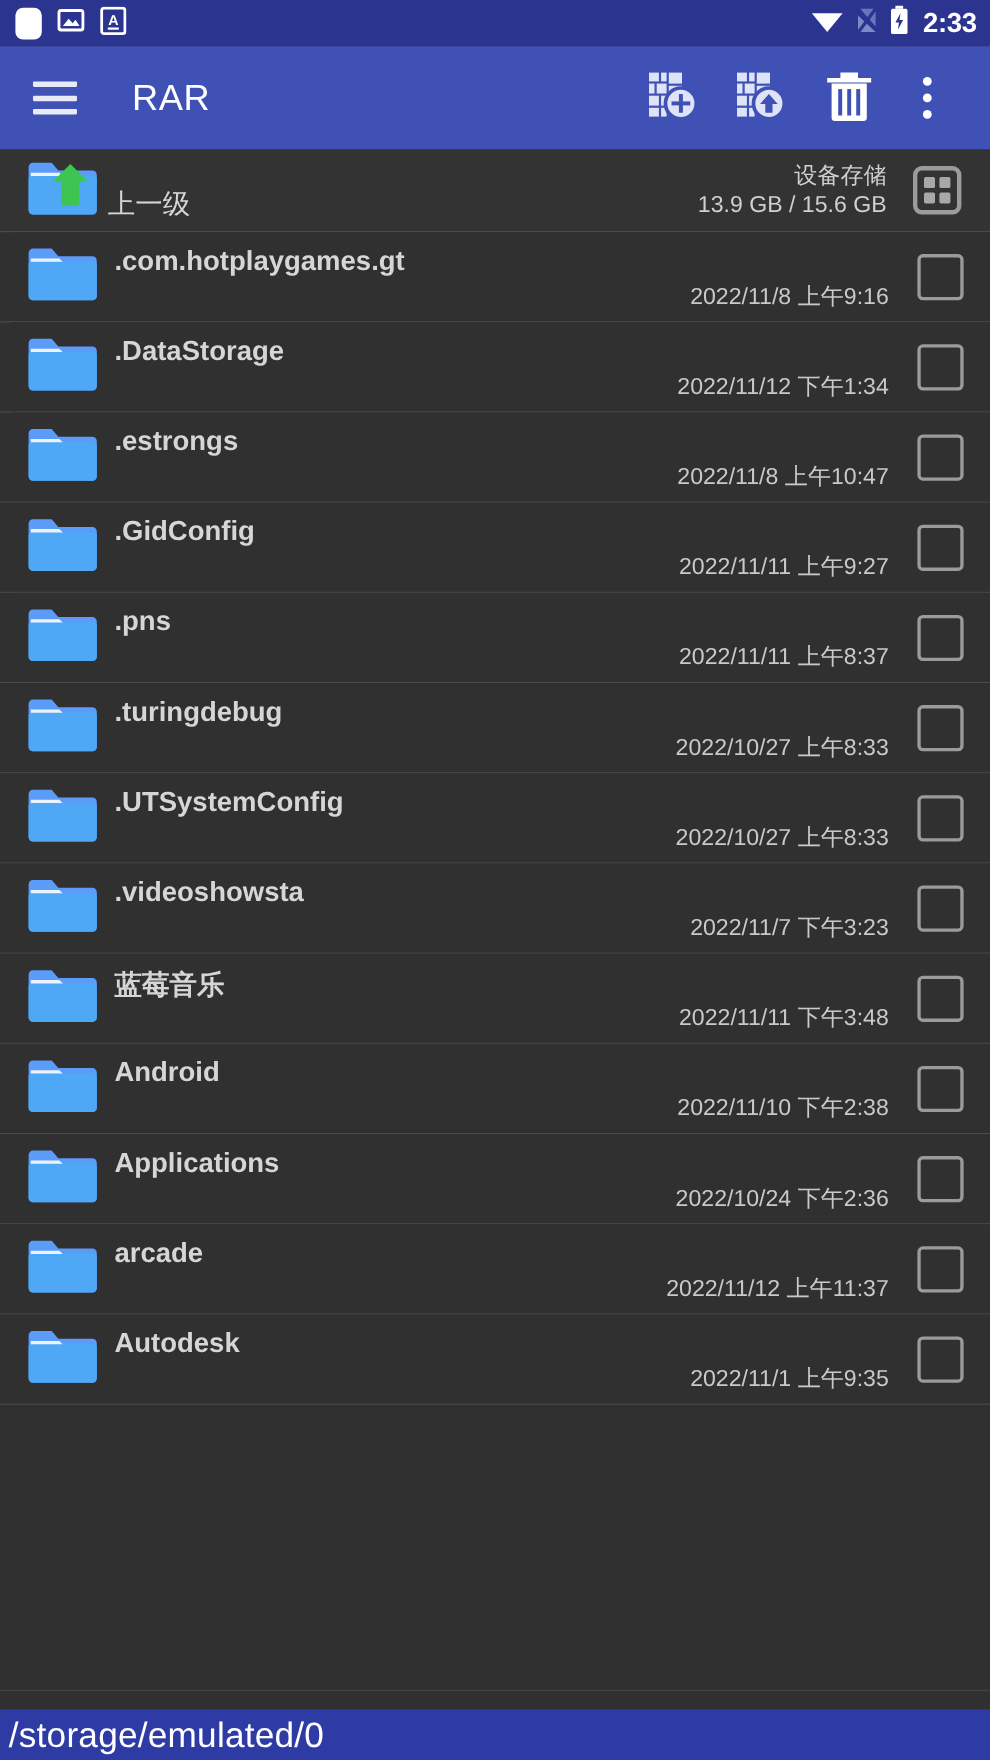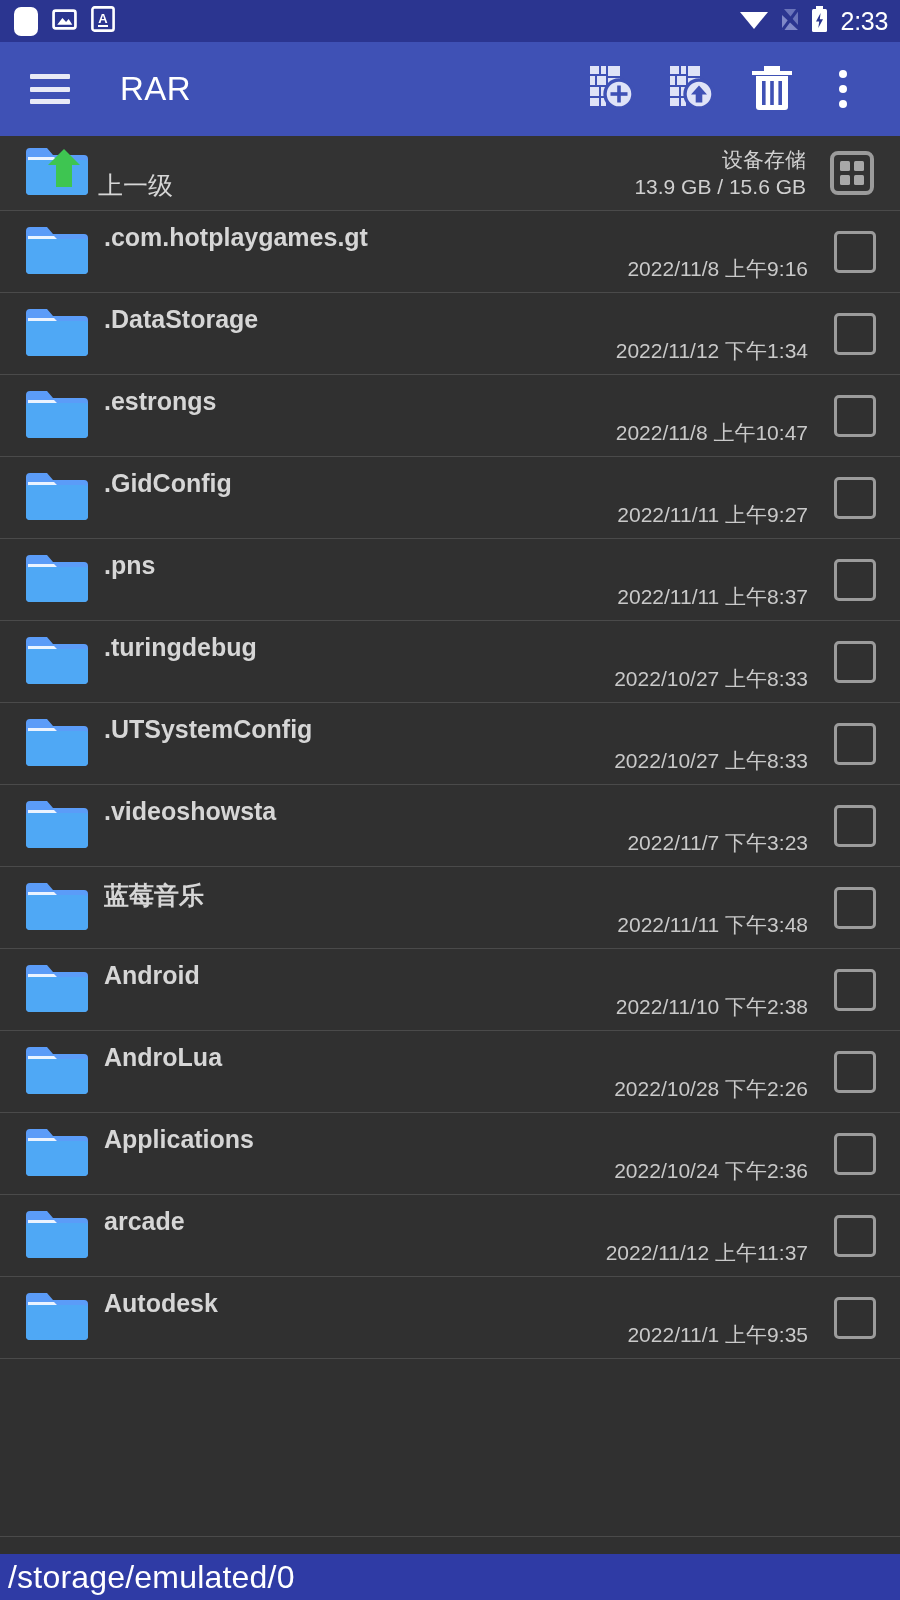--- a/index.html
+++ b/index.html
@@ -34,21 +34,21 @@
   .status-left { display: flex; align-items: center; gap: 14px; }
   .status-right { margin-left: auto; display: flex; align-items: center; gap: 11px; }
   .status-icon { display: block; }
   .notif-square {
     width: 24px; height: 29px;
     background: #ffffff;
     border-radius: 7px;
   }
   .status-time {
     font-size: 25px;
-    font-weight: normal;
+    font-weight: bold;
     letter-spacing: -0.3px;
     color: #ffffff;
     margin-left: 2px;
   }
 
   
   .app-bar {
     height: 94px;
     flex: 0 0 94px;
     background: #3f51b5;
@@ -510,34 +510,20 @@
         <path d="M6 14 h26 l5 5 h26 v4 h-57 z" fill="#eaf3ff"></path>
         <path d="M4 20 a3 3 0 0 1 3 -3 h56 a3 3 0 0 1 3 3 v28
                  a4 4 0 0 1 -4 4 h-54 a4 4 0 0 1 -4 -4 z" fill="#4fa8f5"></path>
       </svg>
     </span>
     <span class="row-label">Android</span>
     <span class="row-date">2022/11/10 下午2:38</span>
     <span class="checkbox"></span>
   </div>
 
-  <div class="row">
-    <span class="folder-icon">
-      <svg width="70" height="56" viewBox="0 0 70 56">
-        <path d="M4 9 a4 4 0 0 1 4 -4 h17 l6 7 h31 a4 4 0 0 1 4 4 v32
-                 a4 4 0 0 1 -4 4 h-54 a4 4 0 0 1 -4 -4 z" fill="#5b9cf8"></path>
-        <path d="M6 14 h26 l5 5 h26 v4 h-57 z" fill="#eaf3ff"></path>
-        <path d="M4 20 a3 3 0 0 1 3 -3 h56 a3 3 0 0 1 3 3 v28
-                 a4 4 0 0 1 -4 4 h-54 a4 4 0 0 1 -4 -4 z" fill="#4fa8f5"></path>
-      </svg>
-    </span>
-    <span class="row-label">AndroLua</span>
-    <span class="row-date">2022/10/28 下午2:26</span>
-    <span class="checkbox"></span>
-  </div>
 
   <div class="row">
     <span class="folder-icon">
       <svg width="70" height="56" viewBox="0 0 70 56">
         <path d="M4 9 a4 4 0 0 1 4 -4 h17 l6 7 h31 a4 4 0 0 1 4 4 v32
                  a4 4 0 0 1 -4 4 h-54 a4 4 0 0 1 -4 -4 z" fill="#5b9cf8"></path>
         <path d="M6 14 h26 l5 5 h26 v4 h-57 z" fill="#eaf3ff"></path>
         <path d="M4 20 a3 3 0 0 1 3 -3 h56 a3 3 0 0 1 3 3 v28
                  a4 4 0 0 1 -4 4 h-54 a4 4 0 0 1 -4 -4 z" fill="#4fa8f5"></path>
       </svg>

